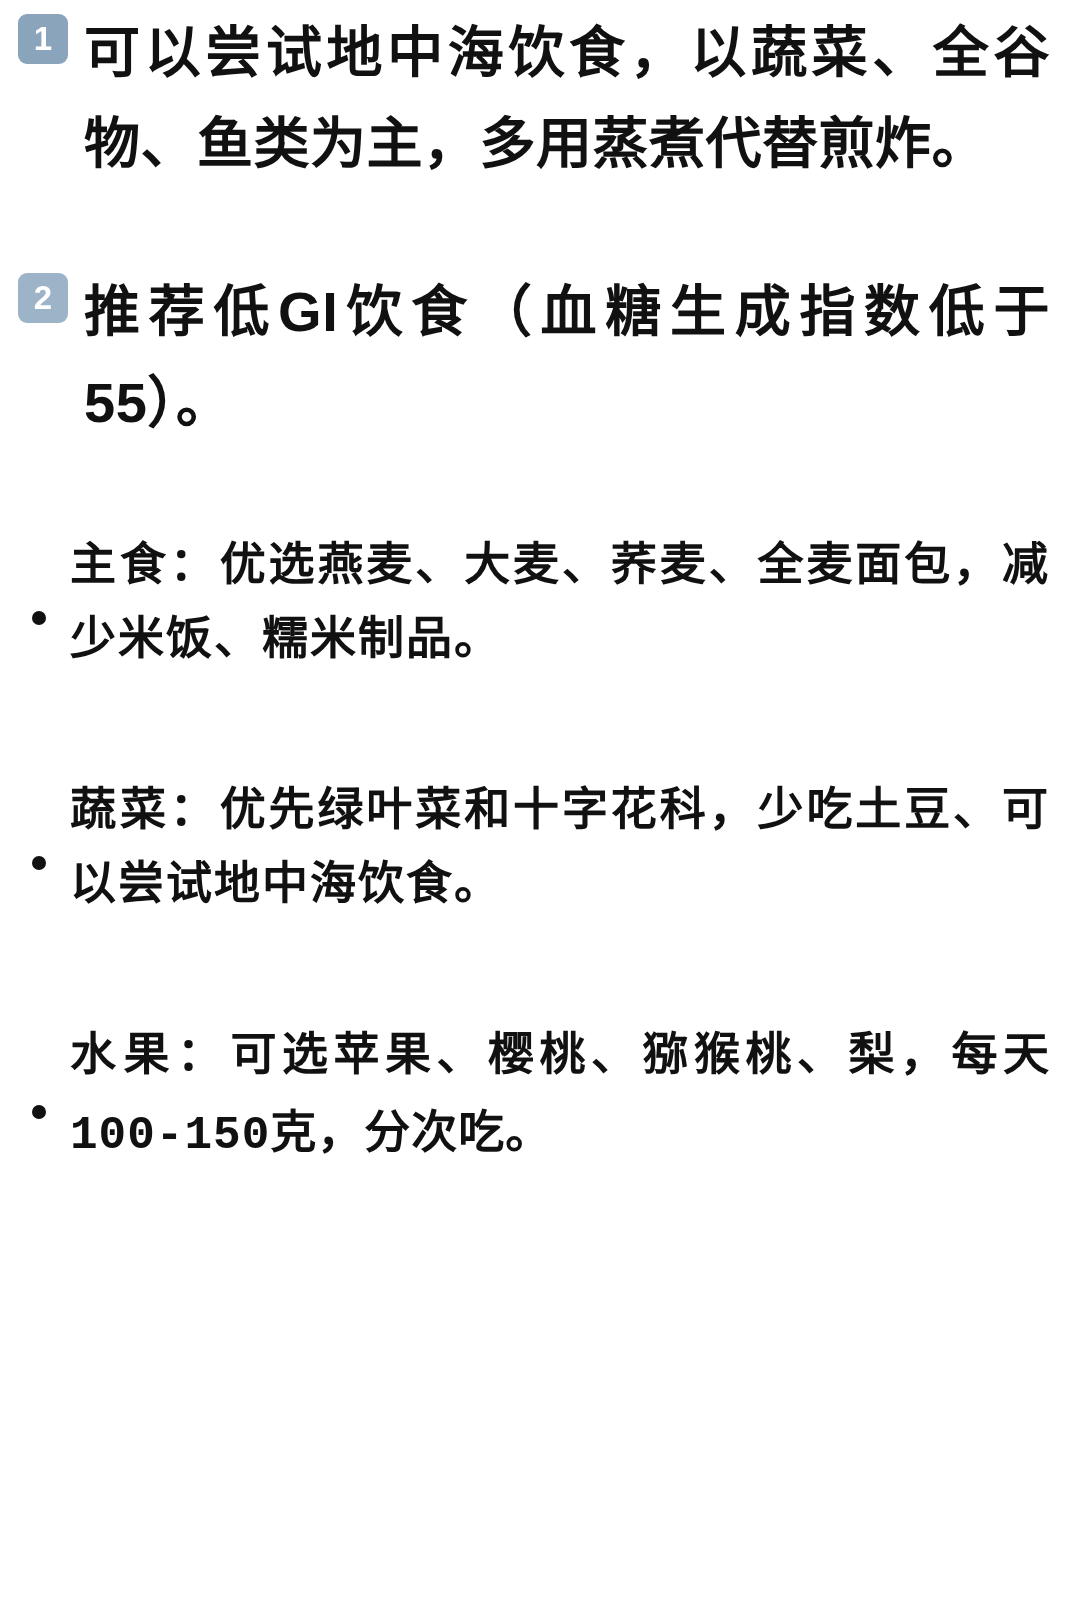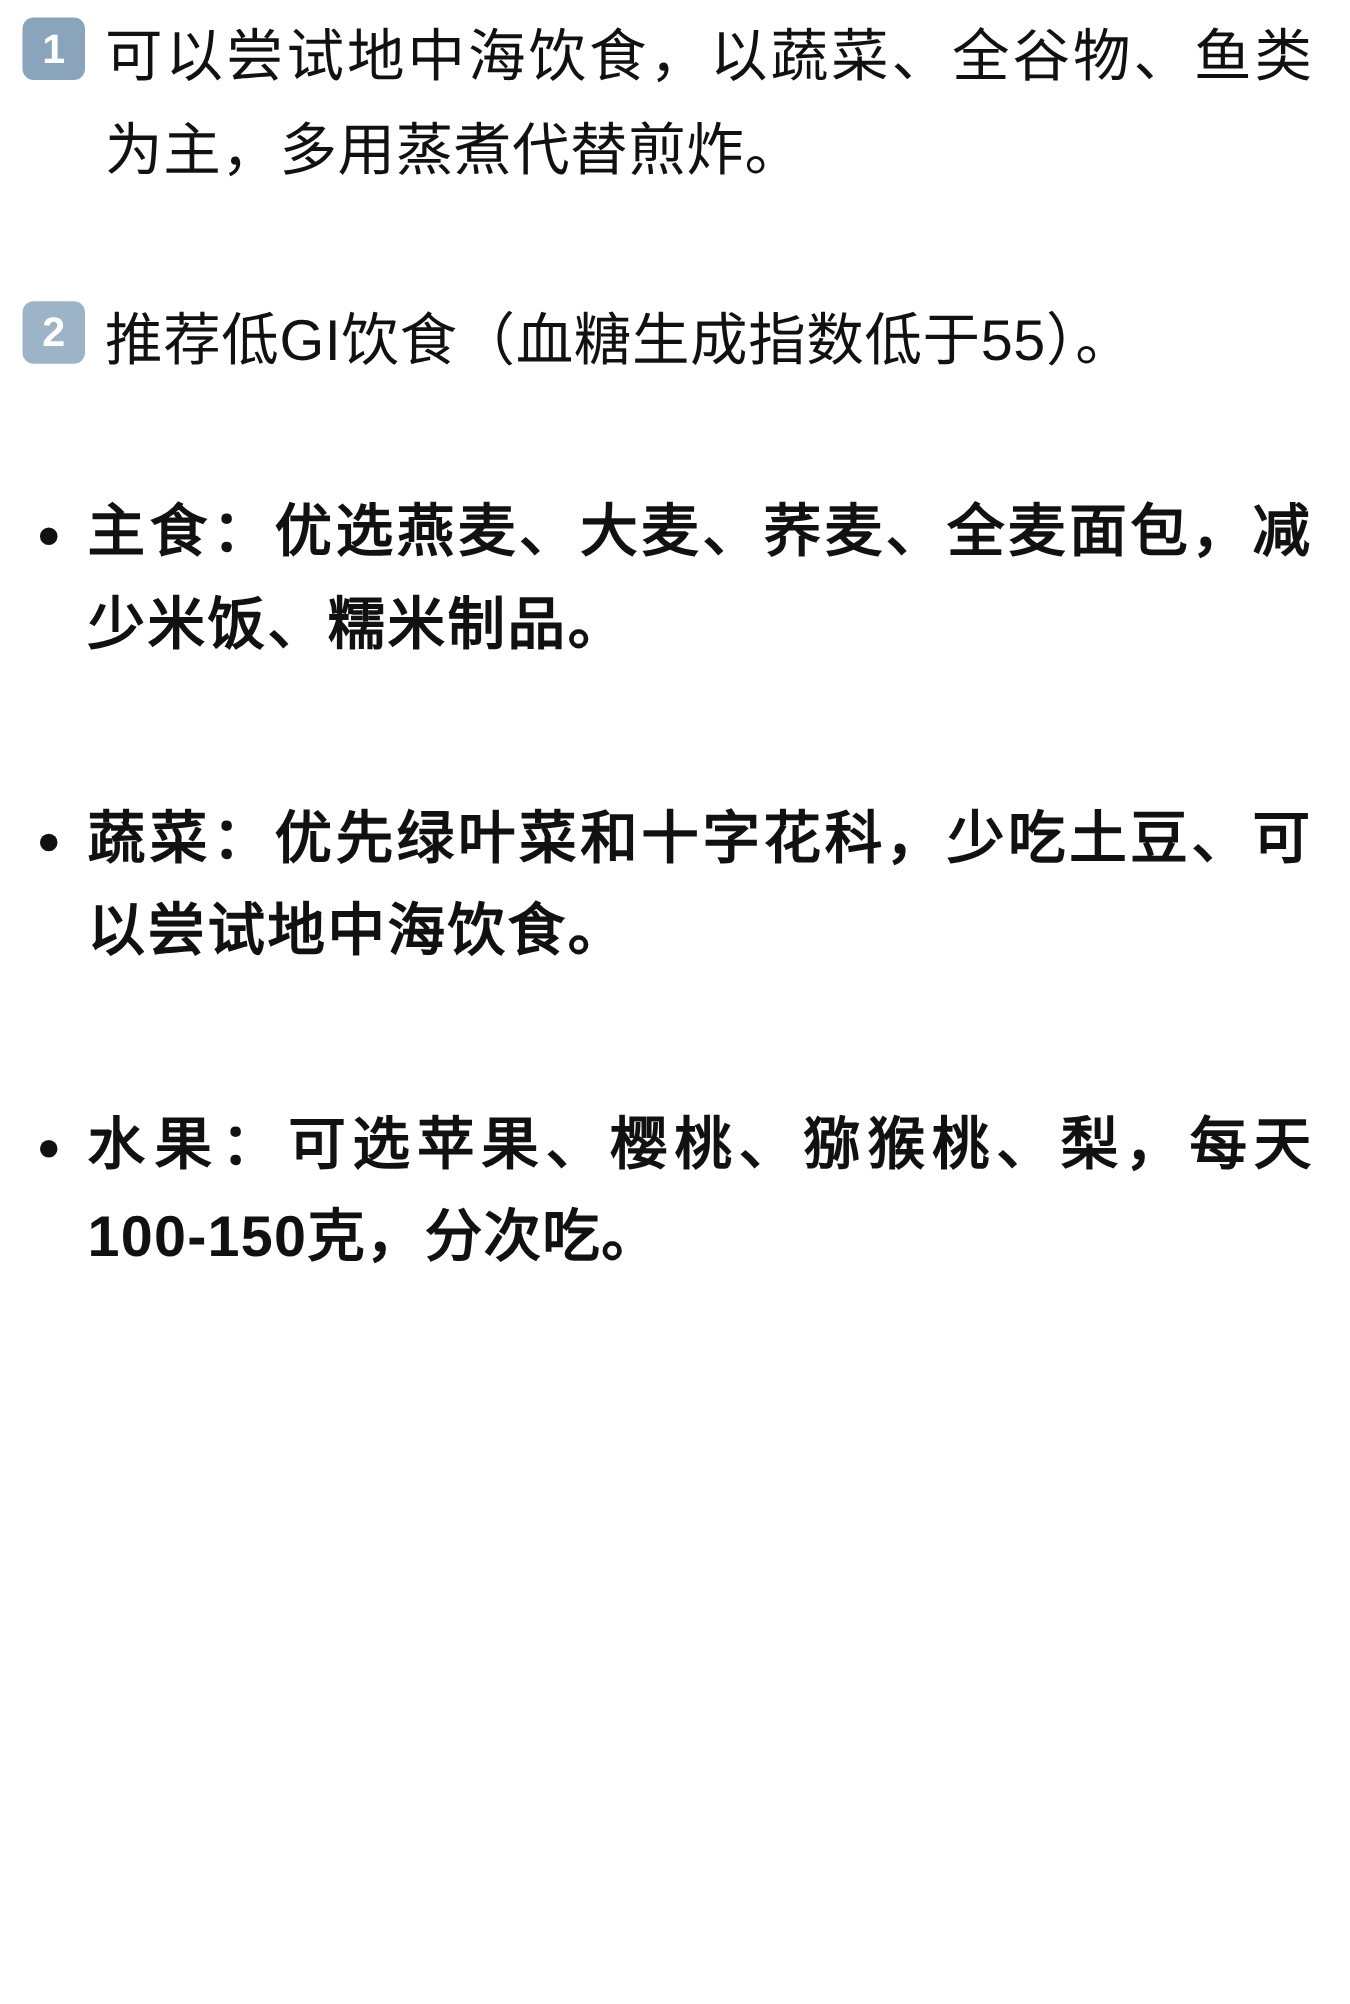--- a/index.html
+++ b/index.html
@@ -44,32 +44,32 @@
     font-weight: 600;
     margin-top: 6px;
     margin-right: 16px;
     user-select: none;
   }
   .num-badge.b2 {
     background: #9db4c8;
   }
   .num-text {
     flex: 1 1 auto;
-    font-size: 46px;
+    font-size: 56px;
     line-height: 1.62;
     letter-spacing: 0.5px;
-    font-weight: 400;
+    font-weight: 700;
     text-align: justify;
     text-justify: inter-ideograph;
   }
 
   
   .bullet-item {
     display: flex;
-    align-items: flex-start;
+    align-items: center;
     margin: 0 0 96px 0;
   }
   .bullet-dot {
     flex: 0 0 auto;
     width: 14px;
     height: 14px;
     border-radius: 50%;
     background: #111111;
     margin: 34px 24px 0 14px;
   }
@@ -85,20 +85,21 @@
   .bullet-label {
     font-weight: 800;
     letter-spacing: 3px;
   }
   .bullet-rest {
     font-weight: 600;
     letter-spacing: 2px;
   }
   .tight .bullet-rest {
     letter-spacing: 1px;
+    font-family: Liberation Mono, monospace;
   }
   .last {
     margin-bottom: 0;
   }
 </style>
 </head>
 <body>
 
 <div class="page">
 

